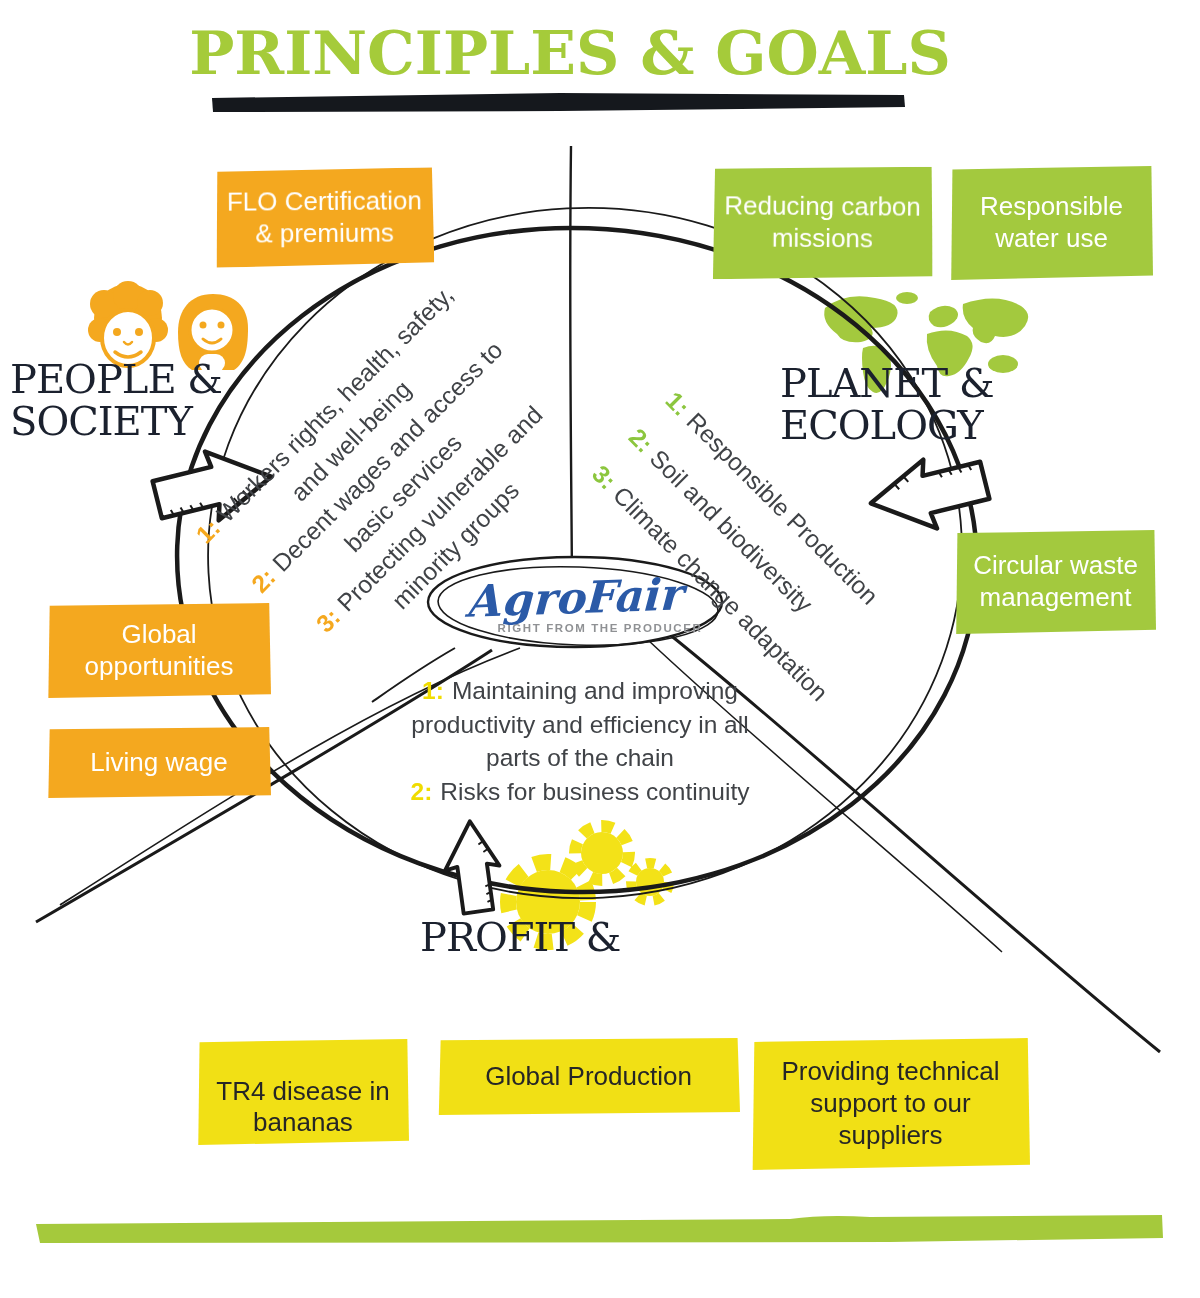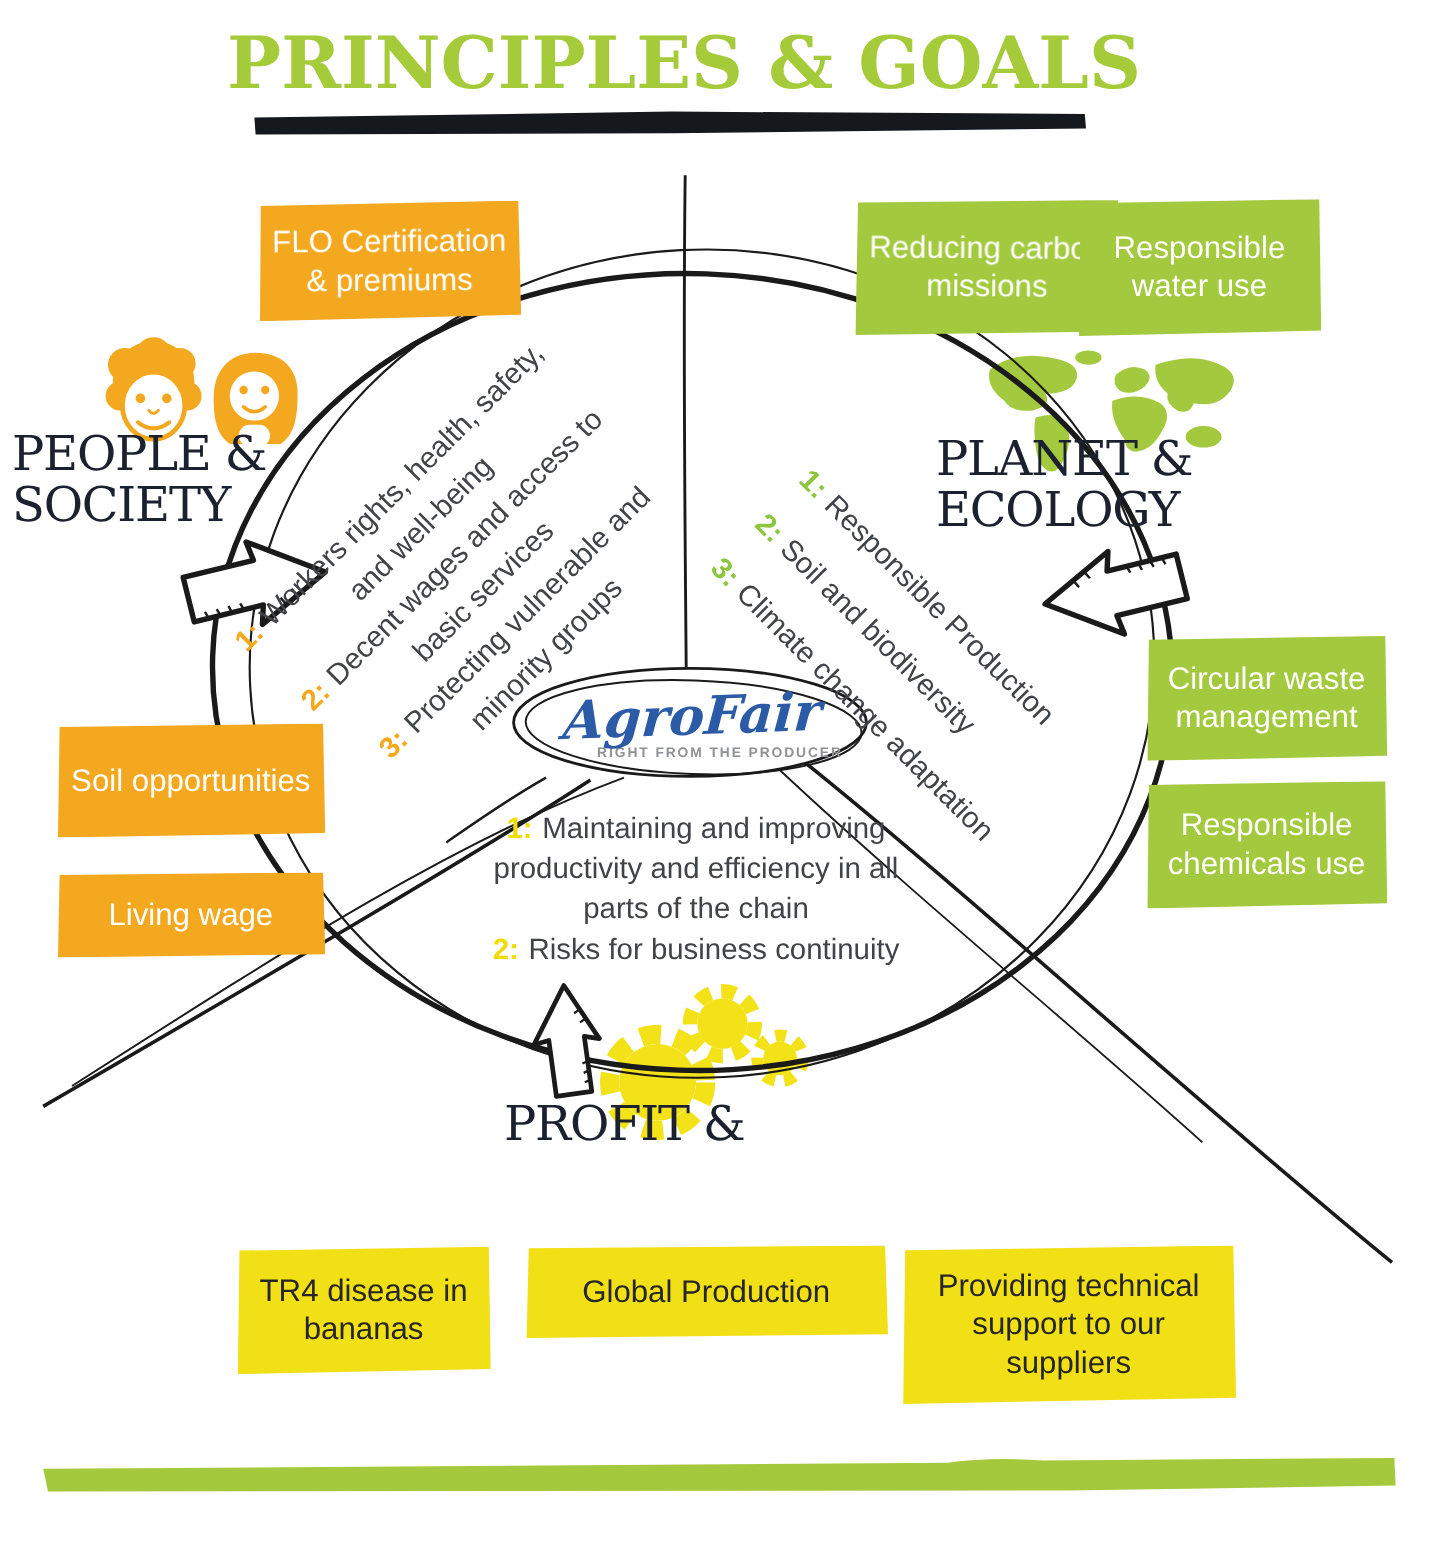--- a/index.html
+++ b/index.html
@@ -17,26 +17,26 @@
   .h-profit{left:420px;top:916px;width:330px;}
   .box{z-index:2;display:flex;align-items:center;justify-content:center;text-align:center;
        font-size:26px;line-height:1.22;padding:6px 10px;box-sizing:border-box;
        clip-path:polygon(1.2% 3%,99.2% 0%,100% 96%,0.6% 100%);
        filter:drop-shadow(0 0 1px #8a8a8a);}
   .box.orange{background:#f4a81f;color:#fff;}
   .box.green{background:#a3c93e;color:#fff;}
   .box.yellow{background:#f1e015;color:#262626;}
   .b-flo{left:215px;top:168px;width:219px;height:99px;transform:rotate(-0.4deg);}
   .b-carbon{left:712px;top:166px;width:221px;height:114px;transform:rotate(0.4deg);}
-  .b-water{left:898px;top:166px;width:203px;height:114px;}
+  .b-water{left:950px;top:166px;width:203px;height:114px;}
   .b-equal{left:47px;top:603px;width:224px;height:95px;}
   .b-wage{left:47px;top:727px;width:224px;height:71px;}
   .b-circular{left:955px;top:530px;width:201px;height:104px;}
   .b-chem{left:955px;top:651px;width:201px;height:106px;}
-  .b-tr4{left:197px;top:1039px;width:212px;height:106px;}
+  .b-tr4{left:197px;top:1039px;width:212px;height:106px;align-items:flex-end;}
   .b-global{left:437px;top:1038px;width:303px;height:77px;}
   .b-support{left:751px;top:1038px;width:279px;height:132px;}
   .goals{z-index:2;color:#404347;font-size:24.5px;}
   .goals-people{left:148px;top:293px;width:484px;height:374px;line-height:37px;
        transform:rotate(-45deg);display:flex;flex-direction:column;justify-content:center;
        text-align:center;}
   .goals-planet{left:688px;top:378px;width:430px;line-height:52px;
        transform-origin:0 0;transform:rotate(45deg);text-align:left;}
   .goals-profit{left:352px;top:674px;width:456px;line-height:33.5px;text-align:center;}
   .num{font-weight:bold;margin-right:8px;}
@@ -148,37 +148,34 @@
     <div>ECOLOGY</div>
   </div>
   <div class="abs heading h-profit">
     <div>PROFIT &amp;</div>
   </div>
 
   <div class="abs box orange b-flo">
     <span>FLO Certification &amp; premiums</span>
     </div>
   <div class="abs box orange b-equal">
-    <span>Soil opportunities</span>
+    <span>Global opportunities</span>
     </div>
   <div class="abs box orange b-wage">
     <span>Living wage</span>
     </div>
 
   <div class="abs box green b-carbon">
     <span>Reducing carbon missions</span>
     </div>
   <div class="abs box green b-water">
     <span>Responsible water use</span>
     </div>
   <div class="abs box green b-circular">
     <span>Circular waste management</span>
-    </div>
-  <div class="abs box green b-chem">
-    <span>Responsible chemicals use</span>
     </div>
 
   <div class="abs box yellow b-tr4">
     <span>TR4 disease in bananas</span>
     </div>
   <div class="abs box yellow b-global">
     <span>Global Production</span>
     </div>
   <div class="abs box yellow b-support">
     <span>Providing technical support to our suppliers</span>

